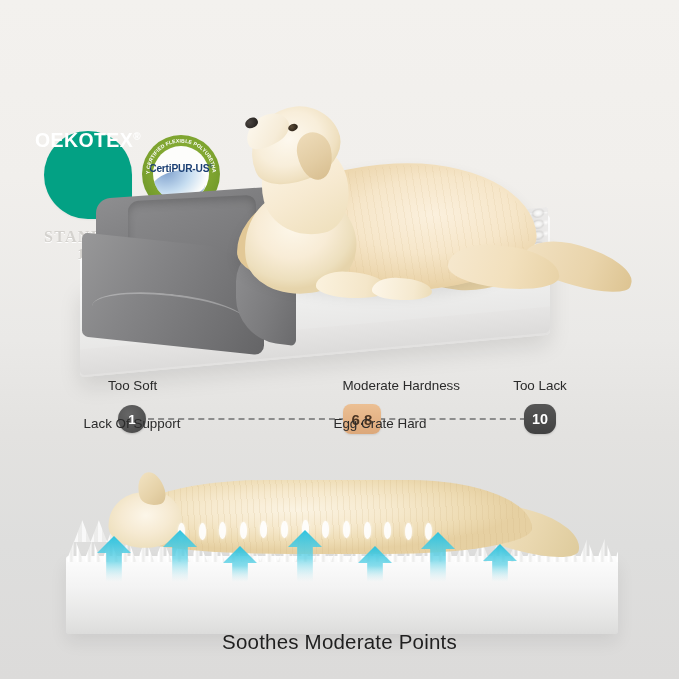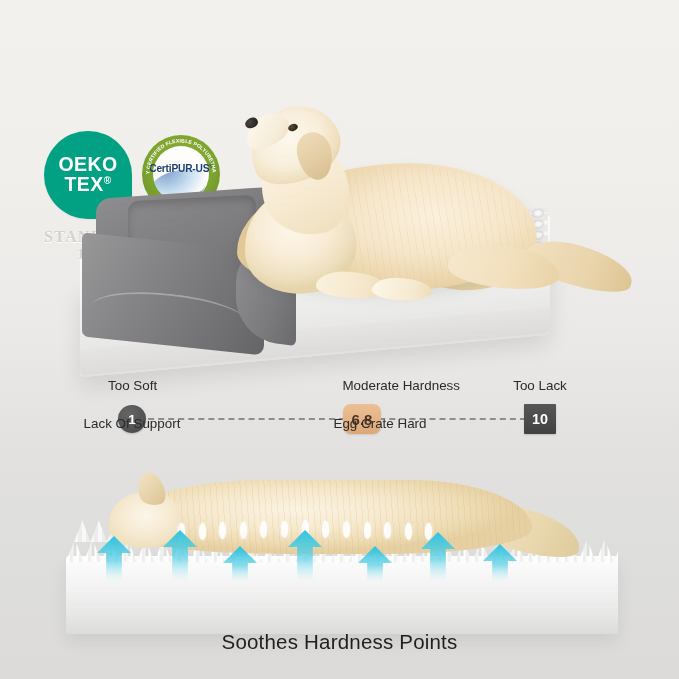--- a/index.html
+++ b/index.html
@@ -20,21 +20,21 @@
   }
   #title .l{display:block;white-space:nowrap;}
 
   
   #badges{position:absolute;left:36px;top:131px;width:200px;height:128px;}
   
   .oeko-wrap{position:absolute;left:8px;top:0;width:92px;}
   .oeko{
     width:88px;height:88px;background:#03a184;
     border-radius:46px 46px 6px 46px;
-    display:flex;flex-direction:column;align-items:center;justify-content:center;
+    display:flex;flex-direction:row;justify-content:center;
     color:#fff;font-weight:700;line-height:1.02;
     box-shadow:0 1px 2px rgba(0,0,0,.05);
   }
   .oeko .a{font-size:19.5px;letter-spacing:.4px;}
   .oeko .b{font-size:19.5px;letter-spacing:.4px;}
   .oeko .b sup{font-size:10px;vertical-align:super;font-weight:700;}
   .oeko-sub{
     margin-top:9px;text-align:center;color:#d4d2ce;
     font-family:"Liberation Serif", serif;font-weight:700;line-height:1.12;
     text-shadow:0 1px 0 #fff;
@@ -241,21 +241,21 @@
     box-shadow:0 1px 2px rgba(0,0,0,.18);
   }
   .m-mid{
     position:absolute;left:343px;top:26px;width:38px;height:30px;border-radius:8px;
     background:linear-gradient(180deg,#ecc094 0%,#e3b184 60%,#dca87a 100%);
     color:#4a3422;font-size:15px;font-weight:700;
     display:flex;align-items:center;justify-content:center;
     box-shadow:0 1px 2px rgba(0,0,0,.10);
   }
   .m-ten{
-    position:absolute;left:524px;top:26px;width:32px;height:30px;border-radius:1px;
+    position:absolute;left:524px;top:26px;width:32px;height:30px;border-radius:11px;
     background:linear-gradient(180deg,#565656 0%,#4a4a4a 60%,#414141 100%);
     color:#fff;font-size:14.4px;font-weight:700;
     display:flex;align-items:center;justify-content:center;
     box-shadow:0 1px 2px rgba(0,0,0,.16);
   }
 
   
   #bottom{position:absolute;left:0;top:470px;width:679px;height:209px;}
   .fslab{
     position:absolute;left:66px;top:86px;width:552px;height:78px;
@@ -449,16 +449,16 @@
        L 297.18 112 L 297.18 77 L 288 77 Z"></path>
           <path d="M 375 76 L 392 93 L 382.82 93 L 382.82 112
        L 367.18 112 L 367.18 93 L 358 93 Z"></path>
           <path d="M 438 62 L 455 79 L 445.82 79 L 445.82 112
        L 430.18 112 L 430.18 79 L 421 79 Z"></path>
           <path d="M 500 74 L 517 91 L 507.82 91 L 507.82 112
        L 492.18 112 L 492.18 91 L 483 91 Z"></path>
         </g>
     </svg>
 
-    <div class="cap">Soothes Hardness Points</div>
+    <div class="cap">Soothes Moderate Points</div>
   </div>
 
 </div>
 
 </body></html>

